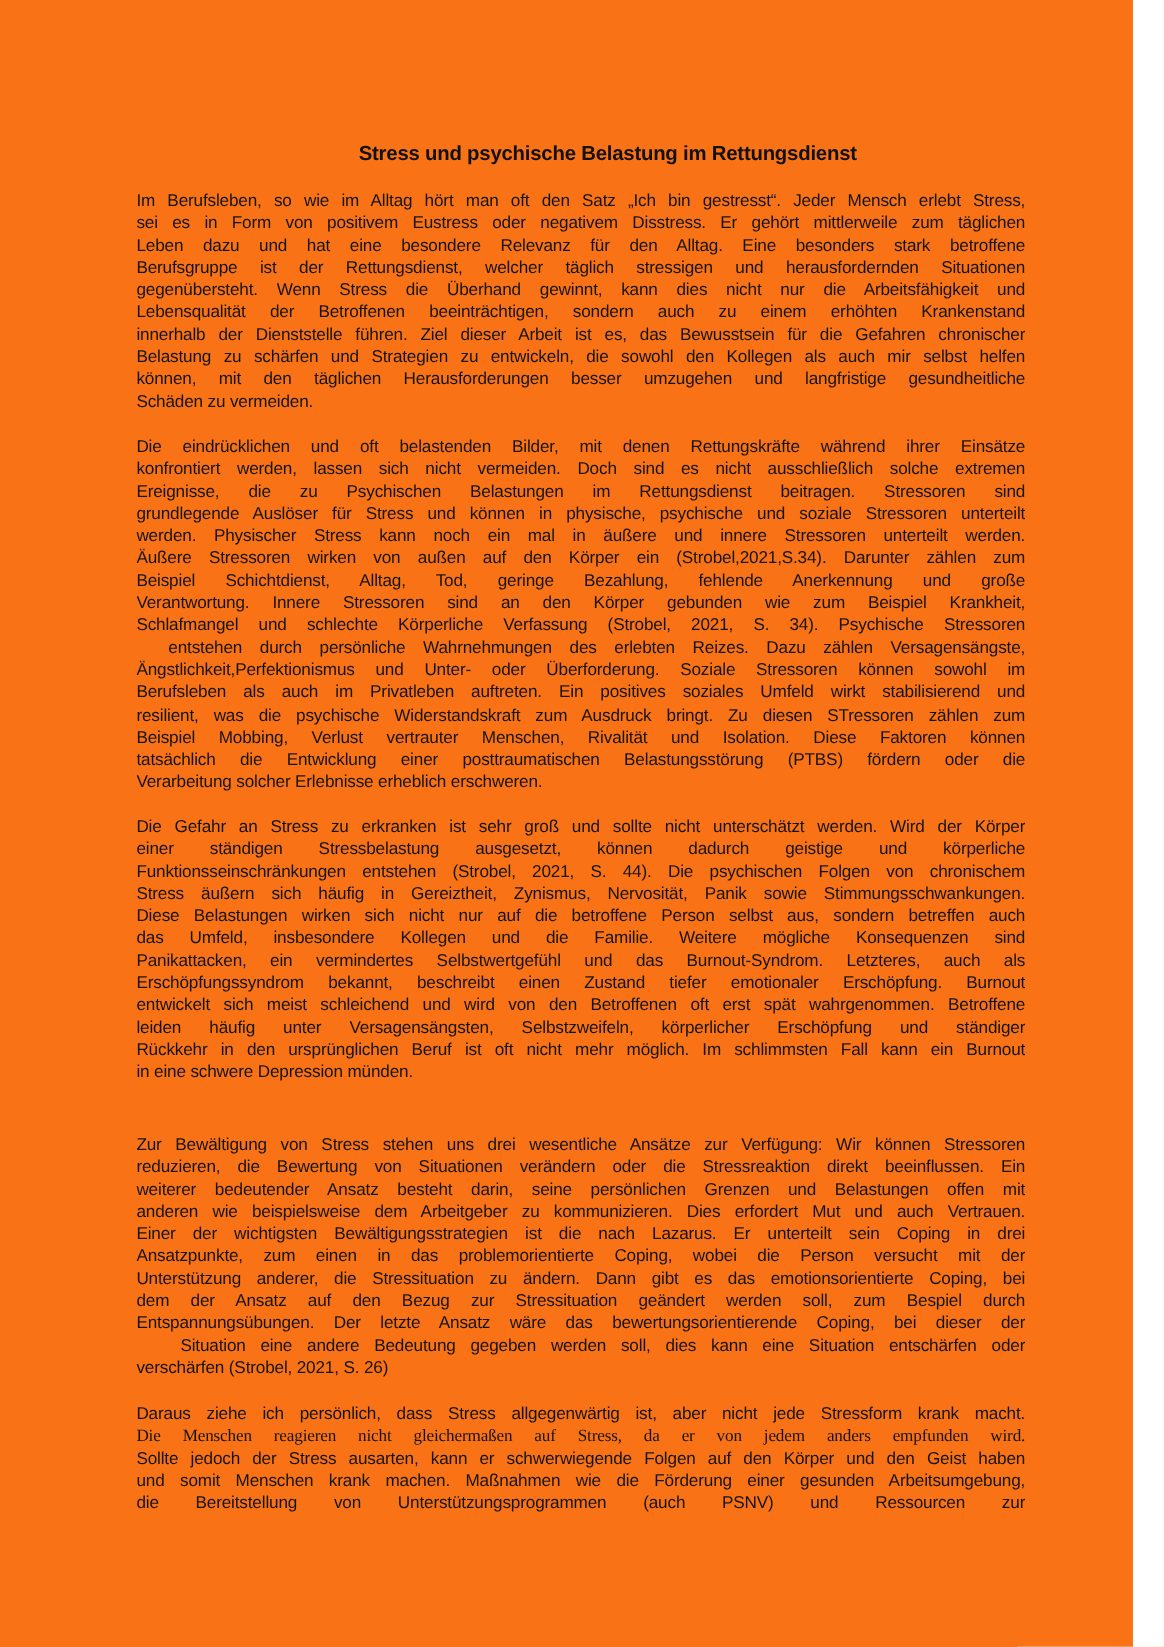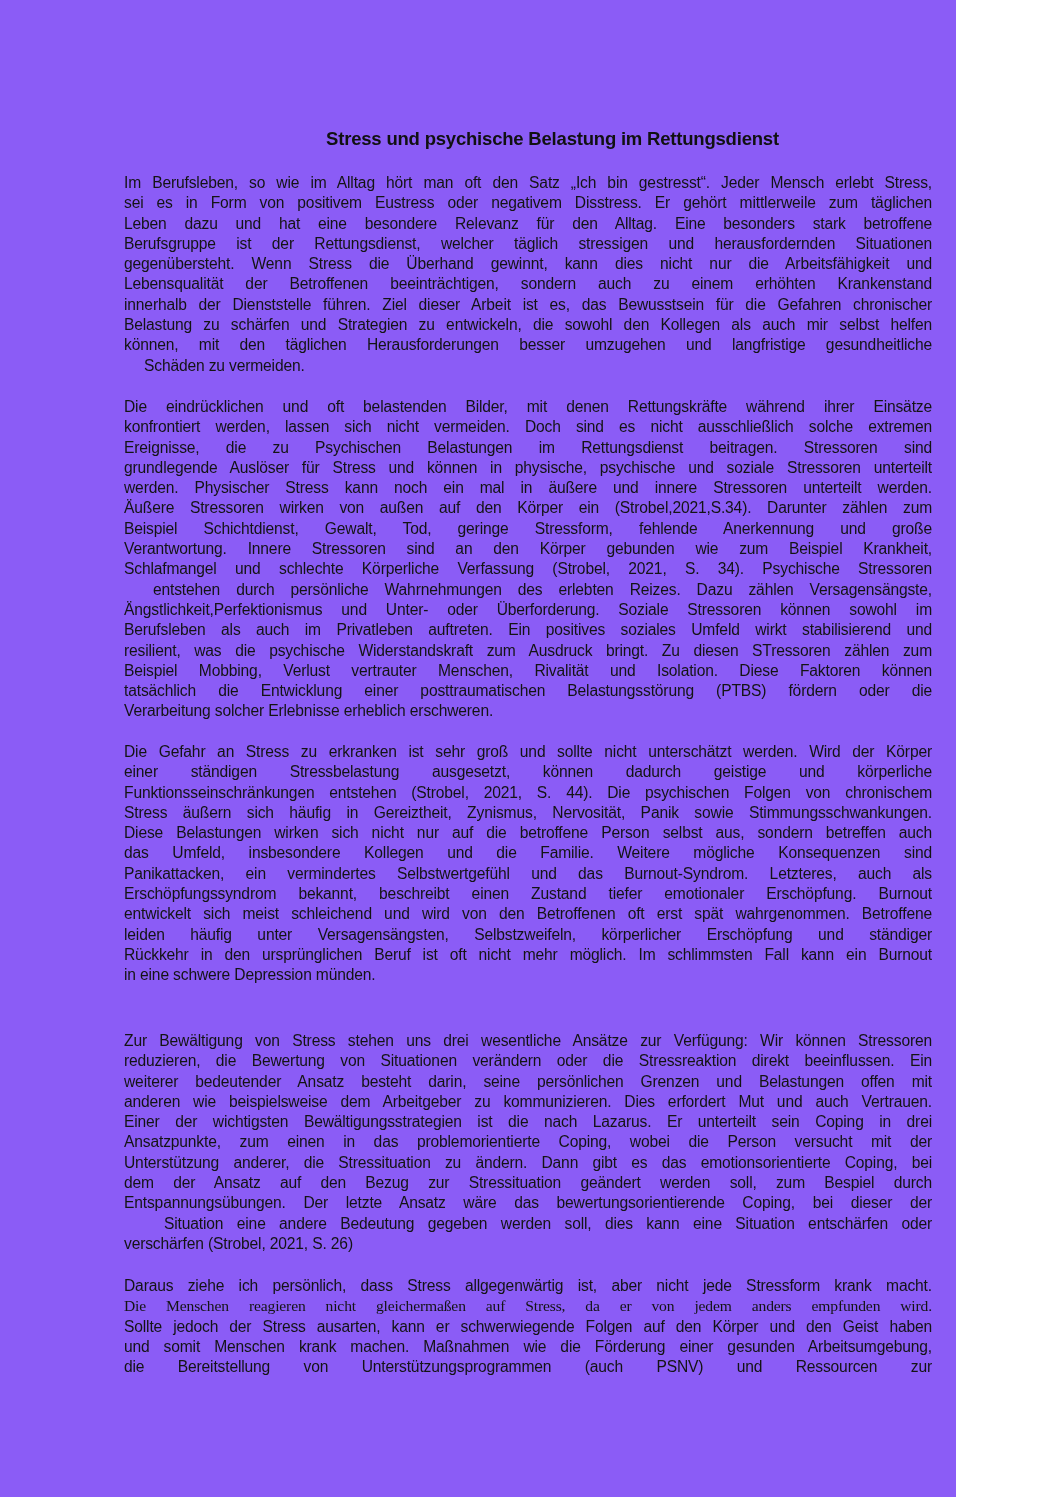--- a/index.html
+++ b/index.html
@@ -1,18 +1,18 @@
 <!DOCTYPE html>
 <html><head>
   <meta charset="utf-8">
   <style>
     html, body { margin: 0; padding: 0; background: #ffffff; }
     body { width: 1058px; height: 1497px; position: relative; overflow: hidden; }
     .page {
-      position: absolute; left: 0; top: 0; width: 956px; height: 1497px; background: #8b5cf6;
+      position: absolute; left: 0; top: 0; width: 1030px; height: 1497px; background: #f97316;
     }
     .title {
       position: absolute; left: 120px; width: 820px; top: 128px;
       text-align: center; padding-left: 45px; box-sizing: border-box;
       font-family: "Liberation Sans", sans-serif; font-weight: bold;
       font-size: 18.5px; color: #111111; letter-spacing: -0.2px;
     }
     .para {
       position: absolute; left: 124px; width: 808px;
       font-family: "Liberation Sans", sans-serif; font-size: 15.6px; color: #141414;
@@ -34,30 +34,30 @@
   <div class="para" style="top:173px;">
       <span class="line" style="white-space: normal; overflow: hidden;">Im Berufsleben, so wie im Alltag hört man oft den Satz „Ich bin gestresst“. Jeder Mensch erlebt Stress,</span>
       <span class="line" style="white-space: normal; overflow: hidden;">sei es in Form von positivem Eustress oder negativem Disstress. Er gehört mittlerweile zum täglichen</span>
       <span class="line" style="white-space: normal; overflow: hidden;">Leben dazu und hat eine besondere Relevanz für den Alltag. Eine besonders stark betroffene</span>
       <span class="line" style="white-space: normal; overflow: hidden;">Berufsgruppe ist der Rettungsdienst, welcher täglich stressigen und herausfordernden Situationen</span>
       <span class="line" style="white-space: normal; overflow: hidden;">gegenübersteht. Wenn Stress die Überhand gewinnt, kann dies nicht nur die Arbeitsfähigkeit und</span>
       <span class="line" style="white-space: normal; overflow: hidden;">Lebensqualität der Betroffenen beeinträchtigen, sondern auch zu einem erhöhten Krankenstand</span>
       <span class="line" style="white-space: normal; overflow: hidden;">innerhalb der Dienststelle führen. Ziel dieser Arbeit ist es, das Bewusstsein für die Gefahren chronischer</span>
       <span class="line" style="white-space: normal; overflow: hidden;">Belastung zu schärfen und Strategien zu entwickeln, die sowohl den Kollegen als auch mir selbst helfen</span>
       <span class="line" style="white-space: normal; overflow: hidden;">können, mit den täglichen Herausforderungen besser umzugehen und langfristige gesundheitliche</span>
-      <span class="line last" style="white-space: normal; overflow: hidden; margin-left: 20px;">Schäden zu vermeiden.</span>
+      <span class="line last" style="white-space: normal; overflow: hidden;">Schäden zu vermeiden.</span>
     </div>
   <div class="para" style="top:397px;">
       <span class="line" style="white-space: normal; overflow: hidden;">Die eindrücklichen und oft belastenden Bilder, mit denen Rettungskräfte während ihrer Einsätze</span>
       <span class="line" style="white-space: normal; overflow: hidden;">konfrontiert werden, lassen sich nicht vermeiden. Doch sind es nicht ausschließlich solche extremen</span>
       <span class="line" style="white-space: normal; overflow: hidden;">Ereignisse, die zu Psychischen Belastungen im Rettungsdienst beitragen. Stressoren sind</span>
       <span class="line" style="white-space: normal; overflow: hidden;">grundlegende Auslöser für Stress und können in physische, psychische und soziale Stressoren unterteilt</span>
       <span class="line" style="white-space: normal; overflow: hidden;">werden. Physischer Stress kann noch ein mal in äußere und innere Stressoren unterteilt werden.</span>
       <span class="line" style="white-space: normal; overflow: hidden;">Äußere Stressoren wirken von außen auf den Körper ein (Strobel,2021,S.34). Darunter zählen zum</span>
-      <span class="line" style="white-space: normal; overflow: hidden;">Beispiel Schichtdienst, Gewalt, Tod, geringe Stressform, fehlende Anerkennung und große</span>
+      <span class="line" style="white-space: normal; overflow: hidden;">Beispiel Schichtdienst, Alltag, Tod, geringe Bezahlung, fehlende Anerkennung und große</span>
       <span class="line" style="white-space: normal; overflow: hidden;">Verantwortung. Innere Stressoren sind an den Körper gebunden wie zum Beispiel Krankheit,</span>
       <span class="line" style="white-space: normal; overflow: hidden;">Schlafmangel und schlechte Körperliche Verfassung (Strobel, 2021, S. 34). Psychische Stressoren</span>
       <span class="line" style="white-space: normal; overflow: hidden; margin-left: 29px;">entstehen durch persönliche Wahrnehmungen des erlebten Reizes. Dazu zählen Versagensängste,</span>
       <span class="line" style="white-space: normal; overflow: hidden;">Ängstlichkeit,Perfektionismus und Unter- oder Überforderung. Soziale Stressoren können sowohl im</span>
       <span class="line" style="white-space: normal; overflow: hidden;">Berufsleben als auch im Privatleben auftreten. Ein positives soziales Umfeld wirkt stabilisierend und</span>
       <span class="line" style="white-space: normal; overflow: hidden;">resilient, was die psychische Widerstandskraft zum Ausdruck bringt. Zu diesen STressoren zählen zum</span>
       <span class="line" style="white-space: normal; overflow: hidden;">Beispiel Mobbing, Verlust vertrauter Menschen, Rivalität und Isolation. Diese Faktoren können</span>
       <span class="line" style="white-space: normal; overflow: hidden;">tatsächlich die Entwicklung einer posttraumatischen Belastungsstörung (PTBS) fördern oder die</span>
       <span class="line last" style="white-space: normal; overflow: hidden;">Verarbeitung solcher Erlebnisse erheblich erschweren.</span>
     </div>

